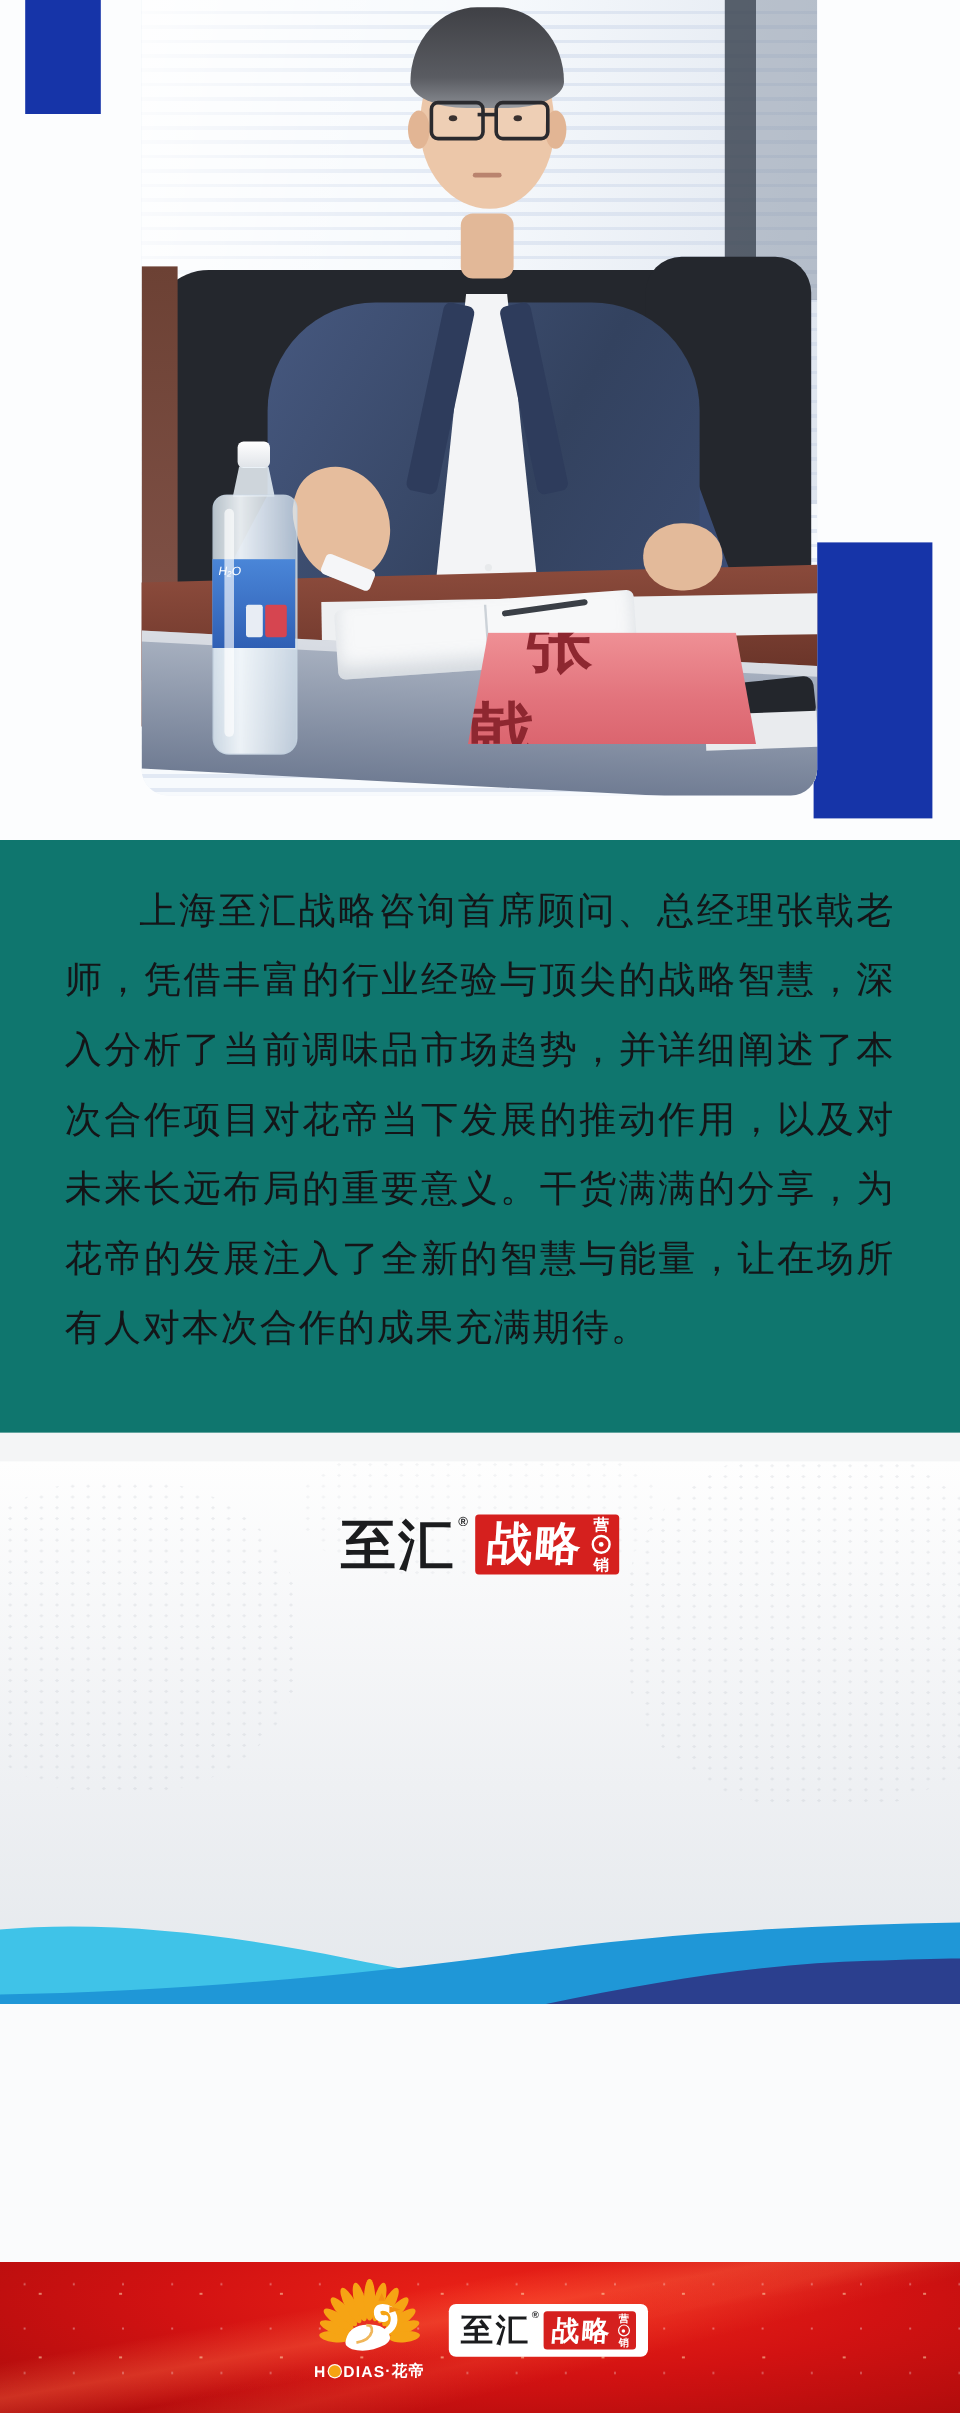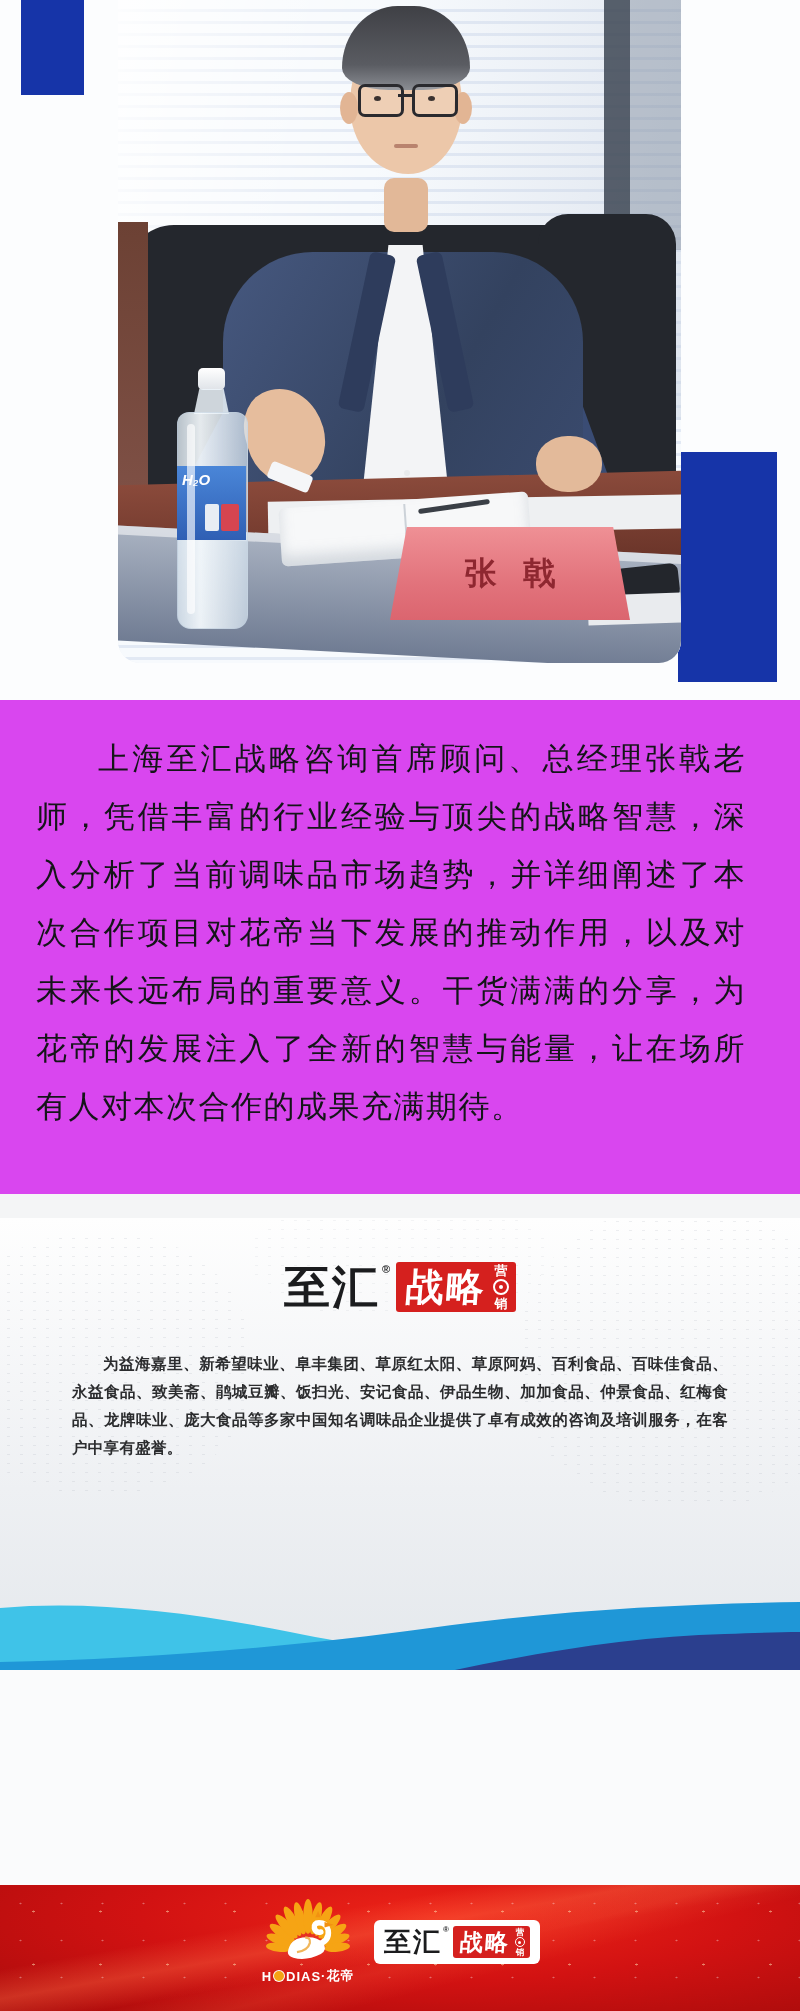--- a/index.html
+++ b/index.html
@@ -58,37 +58,37 @@
   .notebook{left:162px;top:500px;width:250px;height:58px;background:#f7f8f9;border-radius:6px;transform:rotate(-4deg);
     box-shadow:inset 0 -10px 14px rgba(150,160,175,.35);}
   .spine{left:50%;top:4px;width:2px;height:48px;background:#ccd2d8;}
   .pen{left:300px;top:504px;width:72px;height:5px;background:#3a3f46;border-radius:3px;transform:rotate(-8deg);}
   .phone{left:497px;top:566px;width:64px;height:34px;background:#23262c;border-radius:8px;transform:rotate(-6deg);}
   .paper2{left:470px;top:594px;width:93px;height:30px;background:#e9ebee;transform:rotate(-2deg);}
   .placard{left:272px;top:527px;width:240px;height:93px;
     clip-path:polygon(7% 0,93% 0,100% 100%,0 100%);
     background:linear-gradient(180deg,#ef9095,#e2737c 60%,#db656f);
     display:flex;align-items:center;justify-content:center;}
-  .placard-name{position:static;font-family:"Liberation Serif", serif;font-weight:700;font-size:32px;
+  .placard-name{position:static;font-family:"Liberation Serif", serif;font-weight:700;font-size:56px;
     color:#8e2730;letter-spacing:.85em;text-indent:.85em;}
   .bottle{left:55px;top:368px;width:77px;height:259px;}
   .cap{left:25px;top:0;width:27px;height:22px;background:linear-gradient(#ffffff,#dfe3e8);border-radius:5px;}
   .bneck{left:21px;top:21px;width:35px;height:25px;background:rgba(236,244,250,.85);
     clip-path:polygon(15% 0,85% 0,100% 100%,0 100%);}
   .bbody{left:4px;top:44px;width:69px;height:215px;border:1px solid rgba(190,205,220,.6);
     border-radius:12px 12px 14px 14px;
     background:linear-gradient(90deg,rgba(226,238,247,.78),rgba(246,251,254,.92) 32%,rgba(214,228,240,.72));}
   .blabel{left:4px;top:98px;width:69px;height:74px;background:linear-gradient(180deg,#4a86d8,#2f5fb4);}
-  .blabel-txt{position:absolute;left:5px;top:5px;color:#fff;font-size:15px;font-weight:700;font-style:italic;}
+  .blabel-txt{position:absolute;left:5px;top:5px;color:#fff;font-size:10px;font-weight:400;font-style:italic;}
   .blabel-red{position:absolute;right:7px;bottom:9px;width:18px;height:27px;background:#d64550;border-radius:2px;}
   .blabel-wht{position:absolute;right:27px;bottom:9px;width:14px;height:27px;background:#e8edf4;border-radius:2px;}
   .bshine{left:14px;top:56px;width:8px;height:190px;background:rgba(255,255,255,.65);border-radius:4px;}
 
   
-  .article{width:800px;height:494px;background:#d946ef;box-sizing:border-box;padding:30px 54px 0 36px;overflow:hidden;}
+  .article{width:800px;height:494px;background:#0f766e;box-sizing:border-box;padding:30px 54px 0 54px;overflow:hidden;}
   .article p{margin:0;font-size:31px;line-height:58px;color:#141518;font-weight:500;
     letter-spacing:1.5px;text-align:justify;text-indent:2em;}
 
   .divider{width:800px;height:24px;background:#f4f5f6;}
 
   
   .company{position:relative;width:800px;height:452px;overflow:hidden;
     background:linear-gradient(180deg,#fefefe,#eef0f3 60%,#e4e8ec);}
   .map-blob{position:absolute;border-radius:45%;opacity:.55;
     background-image:radial-gradient(rgba(150,158,170,.30) 1.2px,transparent 1.4px);
@@ -228,21 +228,20 @@
             <span class="ring">
                 <i></i>
               </span>
             <span>销</span>
           </span>
         </span>
       </div>
     </div>
 
     <div class="company-text">
-      <p>为益海嘉里、新希望味业、阜丰集团、草原红太阳、草原阿妈、百利食品、百味佳食品、永益食品、致美斋、鹃城豆瓣、饭扫光、安记食品、伊品生物、加加食品、仲景食品、红梅食品、龙牌味业、庞大食品等多家中国知名调味品企业提供了卓有成效的咨询及培训服务，在客户中享有盛誉。</p>
     </div>
 
     <svg class="waves" viewBox="0 0 800 72" preserveAspectRatio="none">
       <path d="M0,10 C90,2 190,14 290,34 C370,50 470,66 560,72 L0,72 Z" fill="#3fc3e8"></path>
       <path d="M0,64 C140,62 300,48 430,30 C560,12 680,6 800,4 L800,72 L0,72 Z" fill="#1f97d7"></path>
       <path d="M455,72 C550,52 640,38 725,36 C755,35 780,34 800,34 L800,72 Z" fill="#2b3f8e"></path>
     </svg>
   </div>
 
   <div class="gap-sec"></div>

